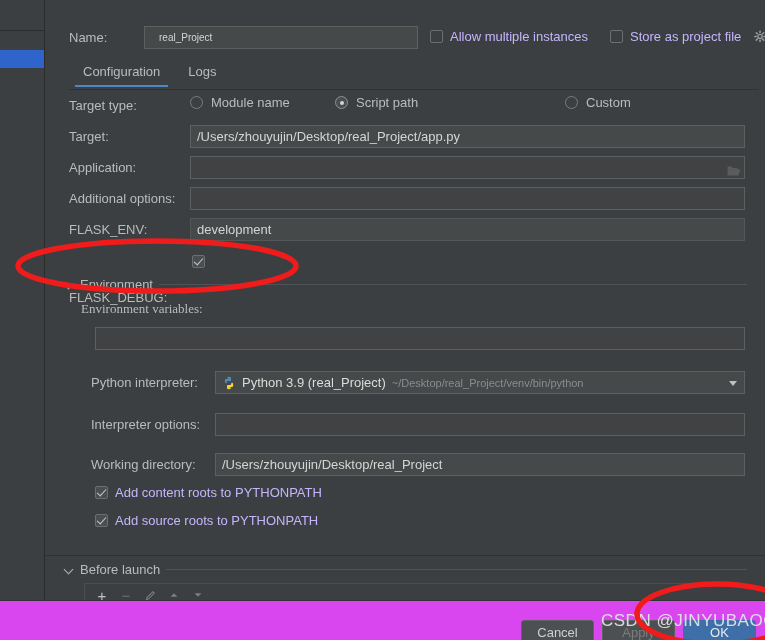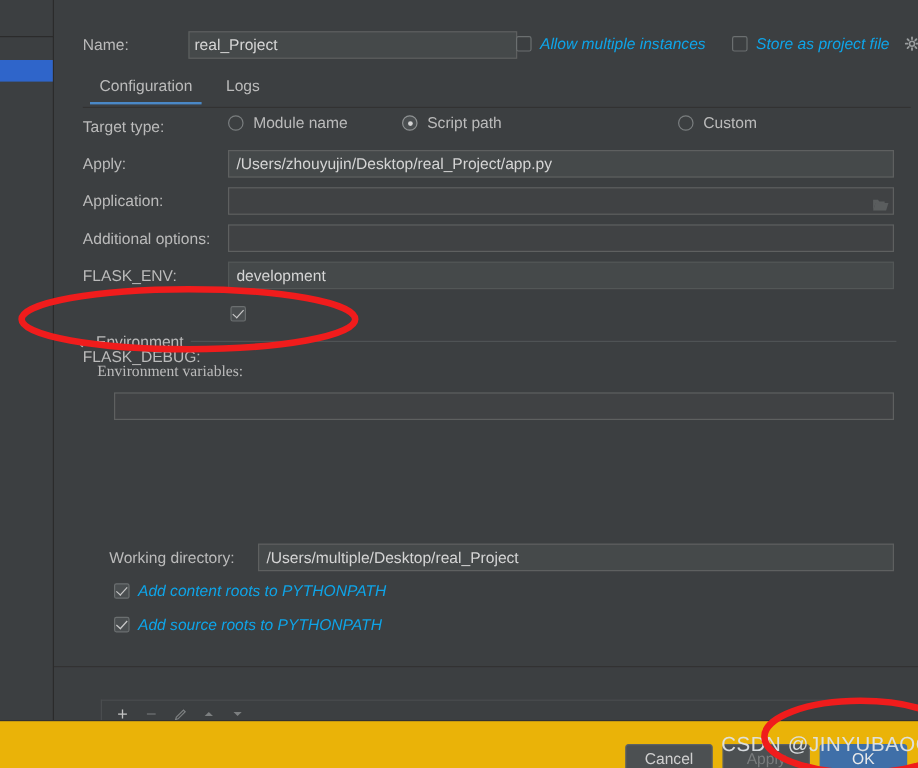--- a/index.html
+++ b/index.html
@@ -76,28 +76,28 @@
   .label {
     color: #bbbbbb;
     font-size: 13px;
     white-space: nowrap;
   }
   .name-label {
     position: absolute; left: 0; top: 4px;
   }
   .name-input {
     position: absolute;
-    left: 88px; top: 0;
+    left: 75px; top: 0;
     width: 274px; height: 23px;
     background: #45494a;
     border: 1px solid #5e6060;
     color: #d5d5d5;
     font-family: "Liberation Sans", sans-serif;
-    font-size: 13px;
-    padding: 0 4px;
+    font-size: 10px;
+    padding: 0 14px;
     outline: none;
   }
 
   
   .cb {
     display: inline-block;
     width: 13px; height: 13px;
     border: 1px solid #6b6f70;
     background: #3c3f41;
     border-radius: 2px;
@@ -115,21 +115,21 @@
     transform: rotate(42deg);
   }
 
   .cbrow {
     position: absolute;
     display: flex;
     align-items: center;
     gap: 7px;
     white-space: nowrap;
   }
-  .cbrow .txt { color: #0ea5e9; font-size: 13px; font-style: italic; }
+  .cbrow .txt { color: #c4b5fd; font-size: 13px; }
 
   .allow-multi { left: 385px; top: 29px; }
   .store-proj  { left: 565px; top: 29px; }
 
   .gear-icon {
     display: inline-block;
     width: 14px; height: 14px;
     margin-left: 5px;
     position: relative;
     opacity: .75;
@@ -318,21 +318,21 @@
     font-size: 15px;
   }
   .tbtn.dim { color: #6e7172; }
   .tbtn svg { display: block; }
 
   
   .btnbar {
     position: absolute;
     left: 0; top: 600px;
     width: 765px; height: 40px;
-    background: #eab308;
+    background: #d946ef;
     border-top: 1px solid #323232;
   }
   .btn {
     position: absolute;
     top: 19px;
     height: 25px;
     min-width: 72px;
     border: 1px solid #5e6263;
     border-radius: 3px;
     background: #4c5052;
@@ -435,21 +435,21 @@
           <span class="radio sel"></span>
           <span class="label" style="position:static;">Script path</span>
         </span>
         <span class="radio-item" style="left:520px;">
           <span class="radio"></span>
           <span class="label" style="position:static;">Custom</span>
         </span>
       </div>
 
       <div class="row" style="top:35px;">
-        <span class="label" style="left:24px;">Apply:</span>
+        <span class="label" style="left:24px;">Target:</span>
         <div class="field" style="left:145px; width:555px;">/Users/zhouyujin/Desktop/real_Project/app.py</div>
         <span class="browse-icon" style="left:682px; top:40px; position:absolute;">
           <svg viewBox="0 0 14 12" width="14" height="12">
             <path d="M0.6 10.5 L2.6 4.2 L13.4 4.2 L11.4 10.5 Z" fill="#8d9192"></path>
             <path d="M0.6 10.5 L0.6 1.5 L4.6 1.5 L5.8 3.0 L10.2 3.0 L10.2 4.4 L2.6 4.4 Z" fill="#8d9192"></path>
           </svg>
         </span>
       </div>
 
       <div class="row" style="top:66px;">
@@ -478,39 +478,62 @@
         <span class="rule"></span>
       </div>
 
       <div class="row" style="top:207px;">
         <span class="label" style="left:36px;font-family:Liberation Serif, serif;">Environment variables:</span>
       </div>
       <div class="row" style="top:237px;">
         <div class="field empty" style="left:50px; width:650px;"></div>
       </div>
 
-
+      <div class="row" style="top:281px;">
+        <span class="label" style="left:46px;">Python interpreter:</span>
+        <div class="combo" style="left:170px; width:530px;">
+          <span class="py-icon">
+            <svg viewBox="0 0 14 14" width="14" height="14">
+              <path d="M6.9 0.8 c-2.0 0 -1.9 0.9 -1.9 0.9 l0 1.0 l2.0 0 l0 0.3 l-2.8 0 c0 0 -1.4 -0.2 -1.4 2.1 c0 2.3 1.2 2.2 1.2 2.2 l0.7 0 l0 -1.1 c0 0 -0.04 -1.2 1.2 -1.2 l2.0 0 c0 0 1.1 0.02 1.1 -1.1 l0 -1.9 c0 0 0.2 -1.2 -2.1 -1.2 z M5.8 1.5 c0.2 0 0.4 0.2 0.4 0.4 c0 0.2 -0.2 0.4 -0.4 0.4 c-0.2 0 -0.4 -0.2 -0.4 -0.4 c0 -0.2 0.2 -0.4 0.4 -0.4 z" fill="#4b8bbe"></path>
+              <path d="M7.1 13.2 c2.0 0 1.9 -0.9 1.9 -0.9 l0 -1.0 l-2.0 0 l0 -0.3 l2.8 0 c0 0 1.4 0.2 1.4 -2.1 c0 -2.3 -1.2 -2.2 -1.2 -2.2 l-0.7 0 l0 1.1 c0 0 0.04 1.2 -1.2 1.2 l-2.0 0 c0 0 -1.1 -0.02 -1.1 1.1 l0 1.9 c0 0 -0.2 1.2 2.1 1.2 z M8.2 12.5 c-0.2 0 -0.4 -0.2 -0.4 -0.4 c0 -0.2 0.2 -0.4 0.4 -0.4 c0.2 0 0.4 0.2 0.4 0.4 c0 0.2 -0.2 0.4 -0.4 0.4 z" fill="#ffd43b"></path>
+            </svg>
+          </span>
+          <span class="main-txt">Python 3.9 (real_Project)</span>
+          <span class="sub-txt">~/Desktop/real_Project/venv/bin/python</span>
+          <span class="combo-arrow"></span>
+        </div>
+      </div>
+
+      <div class="row" style="top:323px;">
+        <span class="label" style="left:46px;">Interpreter options:</span>
+        <div class="field empty" style="left:170px; width:530px;"></div>
+      </div>
 
       <div class="row" style="top:363px;text-decoration:underline;">
         <span class="label" style="left:46px;">Working directory:</span>
-        <div class="field" style="left:170px; width:530px;">/Users/multiple/Desktop/real_Project</div>
+        <div class="field" style="left:170px; width:530px;">/Users/zhouyujin/Desktop/real_Project</div>
 
       </div>
 
       <div class="cbrow" style="left:50px; top:395px;">
         <span class="cb checked"></span>
         <span class="txt">Add content roots to PYTHONPATH</span>
       </div>
 
       <div class="cbrow" style="left:50px; top:423px;">
         <span class="cb checked"></span>
         <span class="txt">Add source roots to PYTHONPATH</span>
       </div>
     </div>
 
+    <div class="section" style="top:561px;">
+      <span class="chev"></span>
+      <span class="stitle">Before launch</span>
+      <span class="rule"></span>
+    </div>
   </div>
 
   <div class="bl-toolbar">
     <span class="tbtn">+</span>
     <span class="tbtn dim">−</span>
     <span class="tbtn dim">
       <svg viewBox="0 0 14 14" width="13" height="13">
         <path d="M2.5 11.5 L3.2 9.3 L9.6 2.9 L11.1 4.4 L4.7 10.8 Z" fill="none" stroke="#7c7f80" stroke-width="1.1"></path>
       </svg>
     </span>

